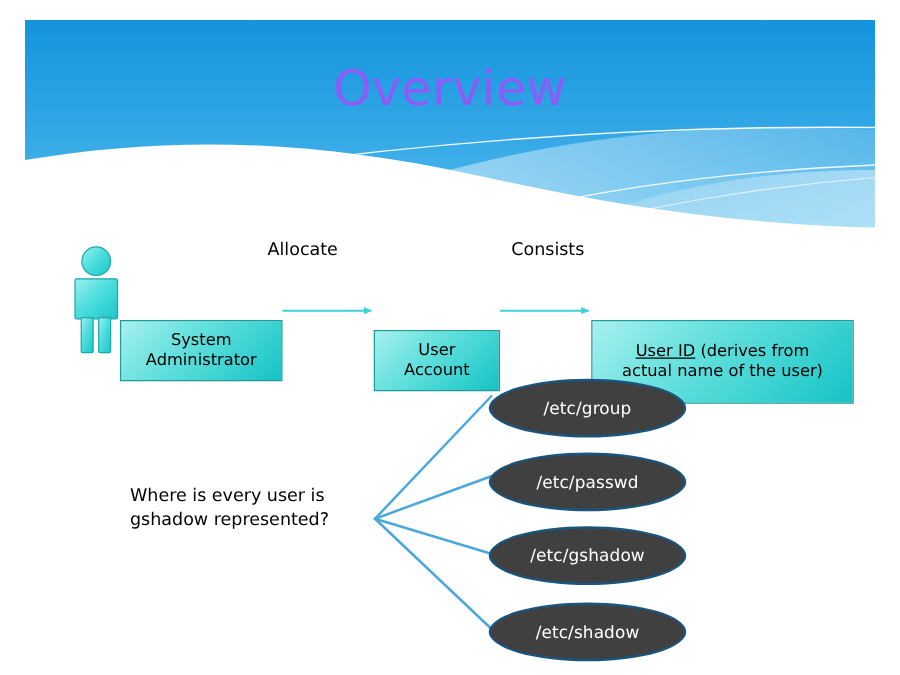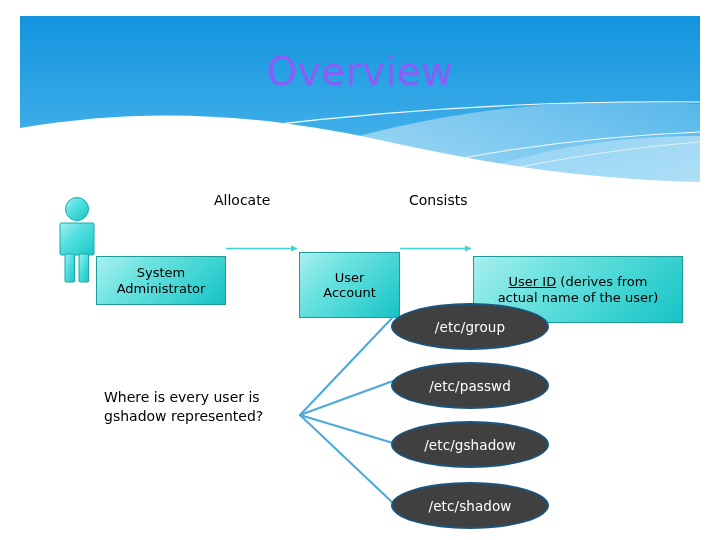--- a/index.html
+++ b/index.html
@@ -72,21 +72,21 @@
     justify-content: center;
     line-height: 1.18;
     font-size: 13px;
     font-family: "DejaVu Sans", sans-serif;
     margin-top: 32px;
   }
   #box-sysadmin {
     left: 96px; top: 224px; width: 130px; height: 49px;
   }
   #box-useraccount {
-    left: 299px; top: 220px; width: 101px; height: 66px;
+    left: 299px; top: 232px; width: 101px; height: 49px;
   }
   #box-userid {
     left: 473px; top: 224px; width: 210px; height: 67px;
     font-size: 13px;
   }
   #box-userid .u { text-decoration: underline; }
 
   
   .edge-label {
     position: absolute;

